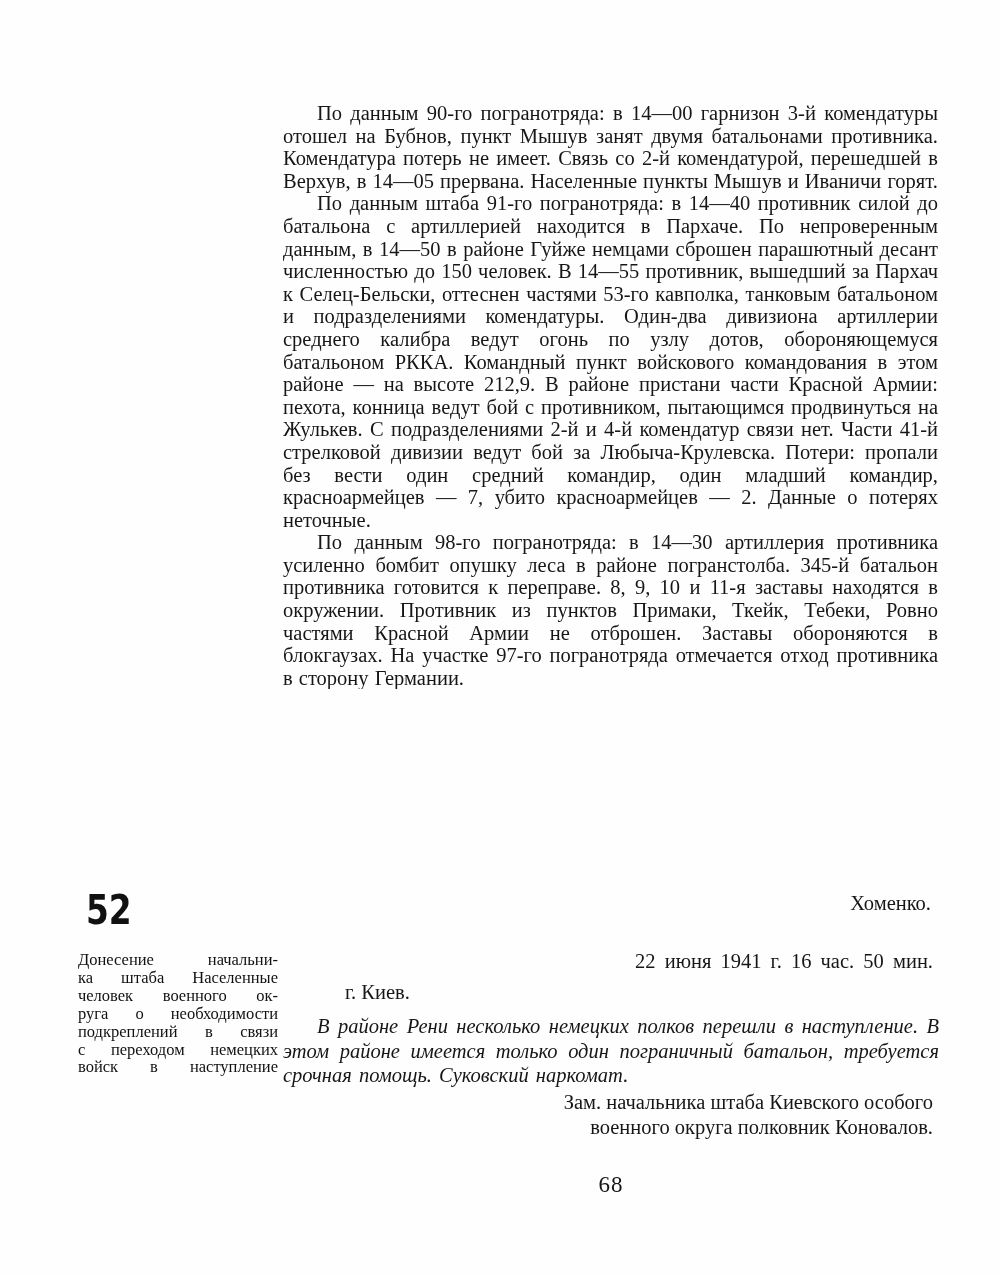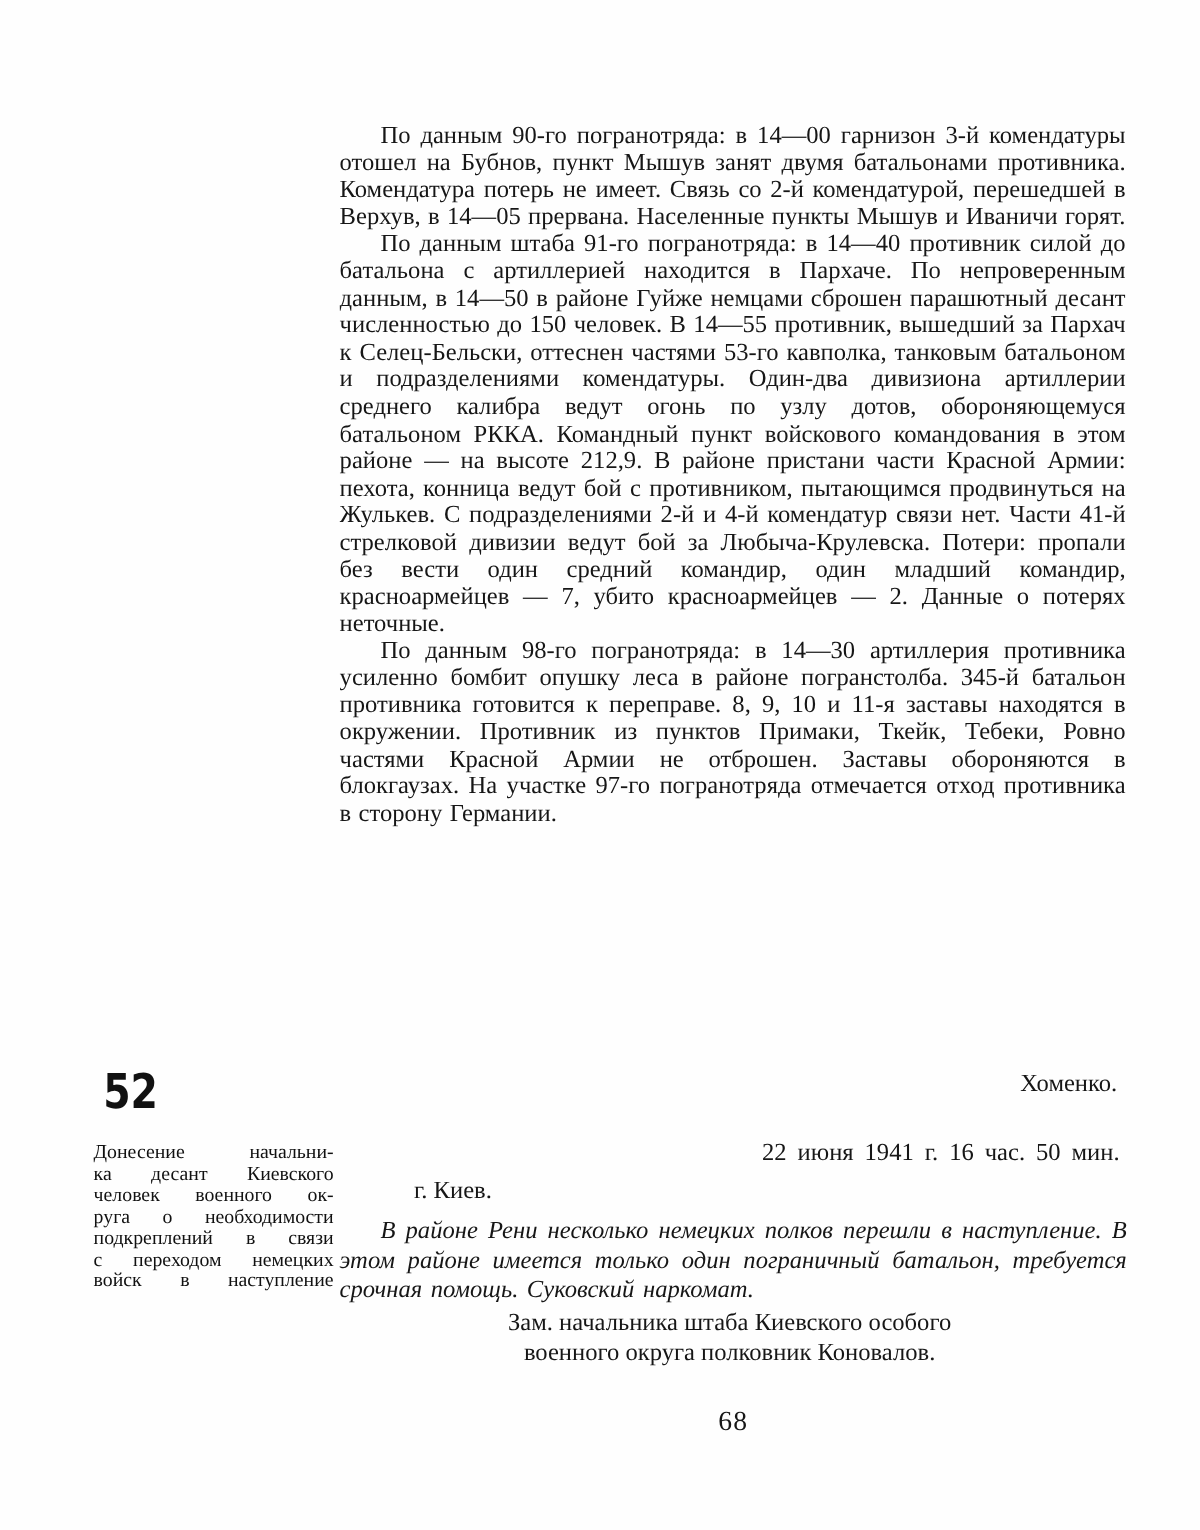--- a/index.html
+++ b/index.html
@@ -100,21 +100,21 @@
     text-align: justify;
     text-indent: 34px;
     word-spacing: 2px;
     font-style: italic;
   }
   .doc-signature {
     position: absolute;
     left: 283px;
     top: 1090px;
     width: 650px;
-    text-align: center;
+    text-align: right;
     font-size: 20.5px;
     line-height: 25px;
   }
   .page-number {
     position: absolute;
     left: 283px;
     top: 1172px;
     width: 656px;
     text-align: center;
     font-size: 23px;
@@ -131,21 +131,21 @@
     <p>По данным штаба 91-го погранотряда: в 14—40 противник силой до батальона с артиллерией находится в Пархаче. По непроверенным данным, в 14—50 в районе Гуйже немцами сброшен парашютный десант численностью до 150 человек. В 14—55 противник, вышедший за Пархач к Селец-Бельски, оттеснен частями 53-го кавполка, танковым батальоном и подразделениями комендатуры. Один-два дивизиона артиллерии среднего калибра ведут огонь по узлу дотов, обороняющемуся батальоном РККА. Командный пункт войскового командования в этом районе — на высоте 212,9. В районе пристани части Красной Армии: пехота, конница ведут бой с противником, пытающимся продвинуться на Жулькев. С подразделениями 2-й и 4-й комендатур связи нет. Части 41-й стрелковой дивизии ведут бой за Любыча-Крулевска. Потери: пропали без вести один средний командир, один младший командир, красноармейцев — 7, убито красноармейцев — 2. Данные о потерях неточные.</p>
     <p>По данным 98-го погранотряда: в 14—30 артиллерия противника усиленно бомбит опушку леса в районе погранстолба. 345-й батальон противника готовится к переправе. 8, 9, 10 и 11-я заставы находятся в окружении. Противник из пунктов Примаки, Ткейк, Тебеки, Ровно частями Красной Армии не отброшен. Заставы обороняются в блокгаузах. На участке 97-го погранотряда отмечается отход противника в сторону Германии.</p>
   </main>
 
   <div class="report-signature">Хоменко.</div>
 
   <div class="doc-number">52</div>
 
   <aside class="sidebar-title">
     <div class="line">Донесение начальни-</div>
-    <div class="line">ка десант Киевского</div>
+    <div class="line">ка штаба Населенные</div>
     <div class="line">человек военного ок-</div>
     <div class="line">руга о необходимости</div>
     <div class="line">подкреплений в связи</div>
     <div class="line">с переходом немецких</div>
     <div class="line">войск в наступление</div>
   </aside>
 
   <div class="dateline">22 июня 1941 г. 16 час. 50 мин.</div>
 
   <div class="place">г. Киев.</div>

